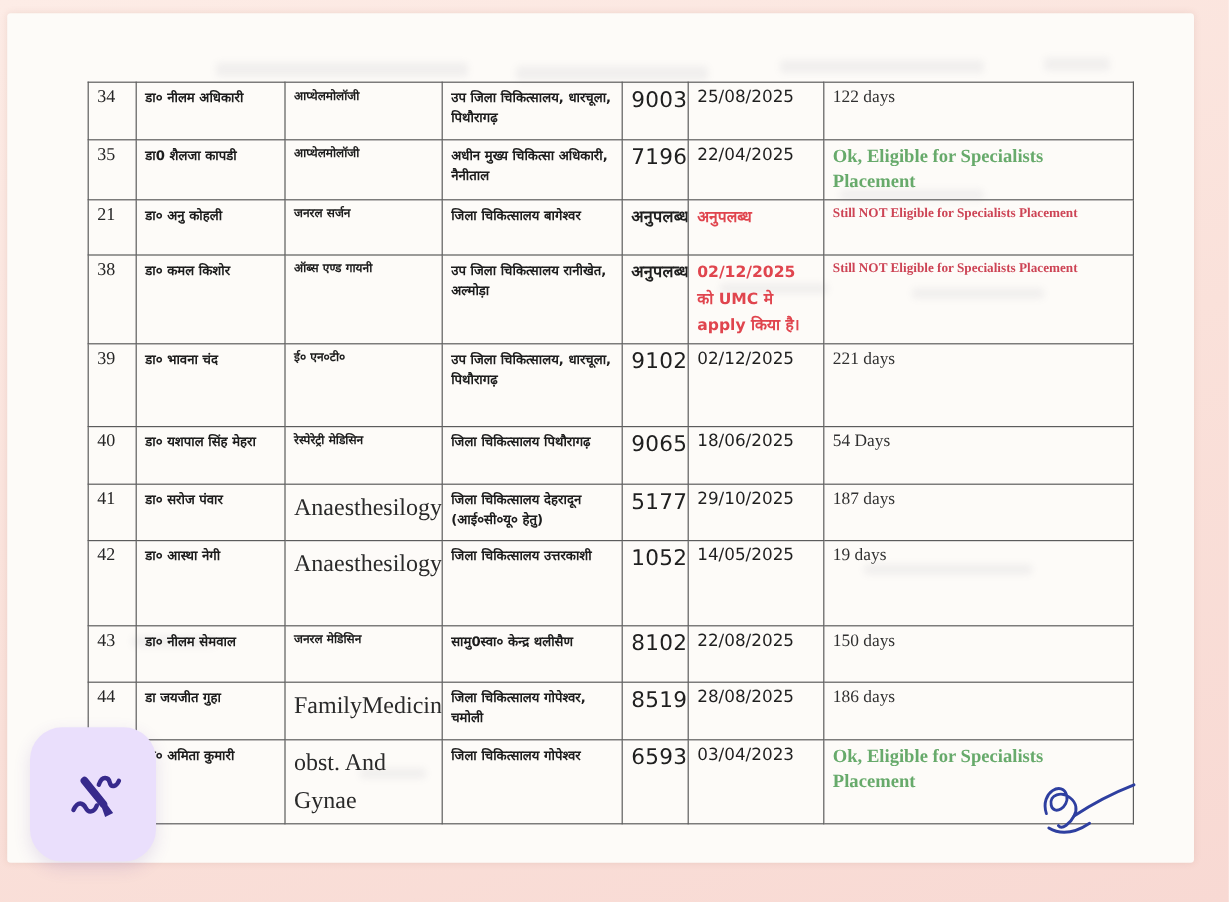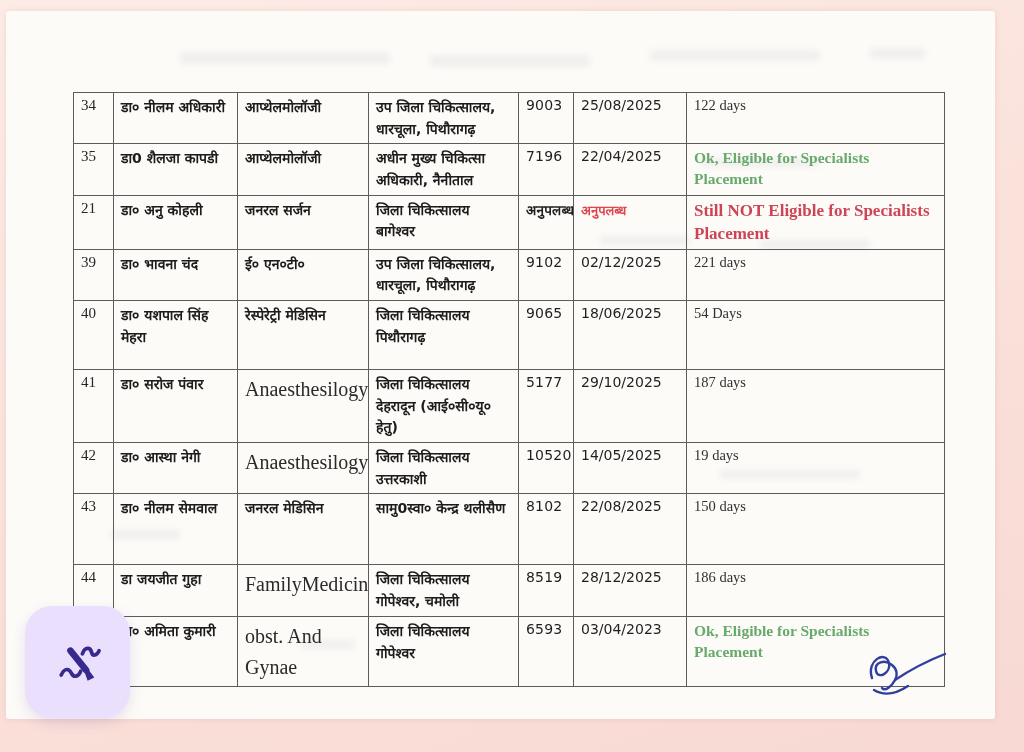--- a/index.html
+++ b/index.html
@@ -10,54 +10,54 @@
   }
   .sheet{
     position:absolute;left:6px;top:11px;width:989px;height:708px;
     background:#fdfbf8;border-radius:3px;
     box-shadow:0 0 6px rgba(160,100,90,0.15);
   }
   
   .smudge{position:absolute;background:#8a8a99;opacity:.10;filter:blur(3px);border-radius:3px;pointer-events:none;}
 
   table.roster{
-    position:absolute;left:73px;top:92px;width:871px;
+    position:absolute;left:73px;top:68px;width:871px;
     border-collapse:collapse;table-layout:fixed;
     color:#1d1d1d;
   }
   table.roster td{
     border:1px solid #5c5c5c;vertical-align:top;
     padding:4px 7px 3px 7px;overflow:hidden;
   }
   col.w-serial{width:40px} col.w-name{width:124px} col.w-spec{width:131px}
   col.w-hosp{width:150px} col.w-num{width:55px} col.w-date{width:113px} col.w-status{width:258px}
 
   tbody tr:nth-child(1){height:48px} tbody tr:nth-child(2){height:48px}
   tbody tr:nth-child(3){height:46px} tbody tr:nth-child(4){height:48px}
   tbody tr:nth-child(5){height:69px} tbody tr:nth-child(6){height:48px}
   tbody tr:nth-child(7){height:47px} tbody tr:nth-child(8){height:71px}
   tbody tr:nth-child(9){height:47px} tbody tr:nth-child(10){height:48px}
   tbody tr:nth-child(11){height:48px} tbody tr:nth-child(12){height:49px}
 
   .c-serial{font-family:"Liberation Serif",serif;font-size:15px;color:#262626;}
   .c-name,.c-hosp{
     font-family:"DejaVu Sans",sans-serif;font-weight:700;
-    font-size:14px;line-height:1.55;color:#1c1c1c;
-  }
-  .c-spec{font-size:14px;line-height:1.55;}
+    font-size:11px;line-height:1.55;color:#1c1c1c;
+  }
+  .c-spec{font-size:10px;line-height:1.55;}
   .c-spec[data-kind="hi"]{font-family:"DejaVu Sans",sans-serif;font-weight:700;color:#1c1c1c;}
   .c-spec[data-kind="en"]{font-family:"Liberation Serif",serif;font-size:20px;font-weight:400;color:#2a2a2a;}
-  .c-num{font-size:14px;color:#1f1f1f;letter-spacing:.2px;}
+  .c-num{font-size:18px;color:#1f1f1f;letter-spacing:.2px;}
   .c-num[data-kind="unavailable"]{font-weight:700;font-size:13.5px;line-height:1.5;}
   .c-date{font-size:14px;color:#1f1f1f;}
   .c-date[data-kind="red"]{color:#e0454e;font-weight:700;font-size:13px;line-height:1.7;}
   .c-status{font-family:"Liberation Serif",serif;}
   .c-status[data-kind="days"]{font-size:14.5px;color:#303030;}
   .c-status[data-kind="ok"]{font-size:15.5px;font-weight:700;color:#67aa6b;line-height:1.35;}
-  .c-status[data-kind="not"]{font-size:17px;font-weight:700;color:#cd4455;line-height:1.35;}
+  .c-status[data-kind="not"]{font-size:11px;font-weight:700;color:#cd4455;line-height:1.35;}
 
   .draw-btn{
     position:absolute;left:25px;top:606px;width:105px;height:112px;
     background:#eadffc;border-radius:27px;border:none;cursor:pointer;
     display:flex;align-items:center;justify-content:center;
     box-shadow:0 5px 14px rgba(90,60,160,0.14);
   }
   .draw-btn svg{width:52px;height:52px;}
 
   .signature{position:absolute;left:852px;top:644px;width:100px;height:64px;pointer-events:none;}
@@ -110,20 +110,29 @@
     <tr>
       <td class="c-serial">21</td>
       <td class="c-name">डा० अनु कोहली</td>
       <td class="c-spec" data-kind="hi">जनरल सर्जन</td>
       <td class="c-hosp">जिला चिकित्सालय बागेश्वर</td>
       <td class="c-num" data-kind="unavailable">अनुपलब्ध</td>
       <td class="c-date" data-kind="red">अनुपलब्ध</td>
       <td class="c-status" data-kind="not">Still NOT Eligible for Specialists Placement</td>
     </tr>
     <tr>
+      <td class="c-serial">38</td>
+      <td class="c-name">डा० कमल किशोर</td>
+      <td class="c-spec" data-kind="hi">ऑब्स एण्ड गायनी</td>
+      <td class="c-hosp">उप जिला चिकित्सालय रानीखेत, अल्मोड़ा</td>
+      <td class="c-num" data-kind="unavailable">अनुपलब्ध</td>
+      <td class="c-date" data-kind="red">02/12/2025 को UMC मे apply किया है।</td>
+      <td class="c-status" data-kind="not">Still NOT Eligible for Specialists Placement</td>
+    </tr>
+    <tr>
       <td class="c-serial">39</td>
       <td class="c-name">डा० भावना चंद</td>
       <td class="c-spec" data-kind="hi">ई० एन०टी०</td>
       <td class="c-hosp">उप जिला चिकित्सालय, धारचूला, पिथौरागढ़</td>
       <td class="c-num" data-kind="normal">9102</td>
       <td class="c-date" data-kind="normal">02/12/2025</td>
       <td class="c-status" data-kind="days">221 days</td>
     </tr>
     <tr>
       <td class="c-serial">40</td>
@@ -160,21 +169,21 @@
       <td class="c-num" data-kind="normal">8102</td>
       <td class="c-date" data-kind="normal">22/08/2025</td>
       <td class="c-status" data-kind="days">150 days</td>
     </tr>
     <tr>
       <td class="c-serial">44</td>
       <td class="c-name">डा जयजीत गुहा</td>
       <td class="c-spec" data-kind="en">FamilyMedicine</td>
       <td class="c-hosp">जिला चिकित्सालय गोपेश्वर, चमोली</td>
       <td class="c-num" data-kind="normal">8519</td>
-      <td class="c-date" data-kind="normal">28/12/2025</td>
+      <td class="c-date" data-kind="normal">28/08/2025</td>
       <td class="c-status" data-kind="days">186 days</td>
     </tr>
     <tr>
       <td class="c-serial">45</td>
       <td class="c-name">डा० अमिता कुमारी</td>
       <td class="c-spec" data-kind="en">obst. And Gynae</td>
       <td class="c-hosp">जिला चिकित्सालय गोपेश्वर</td>
       <td class="c-num" data-kind="normal">6593</td>
       <td class="c-date" data-kind="normal">03/04/2023</td>
       <td class="c-status" data-kind="ok">Ok, Eligible for Specialists Placement</td>

